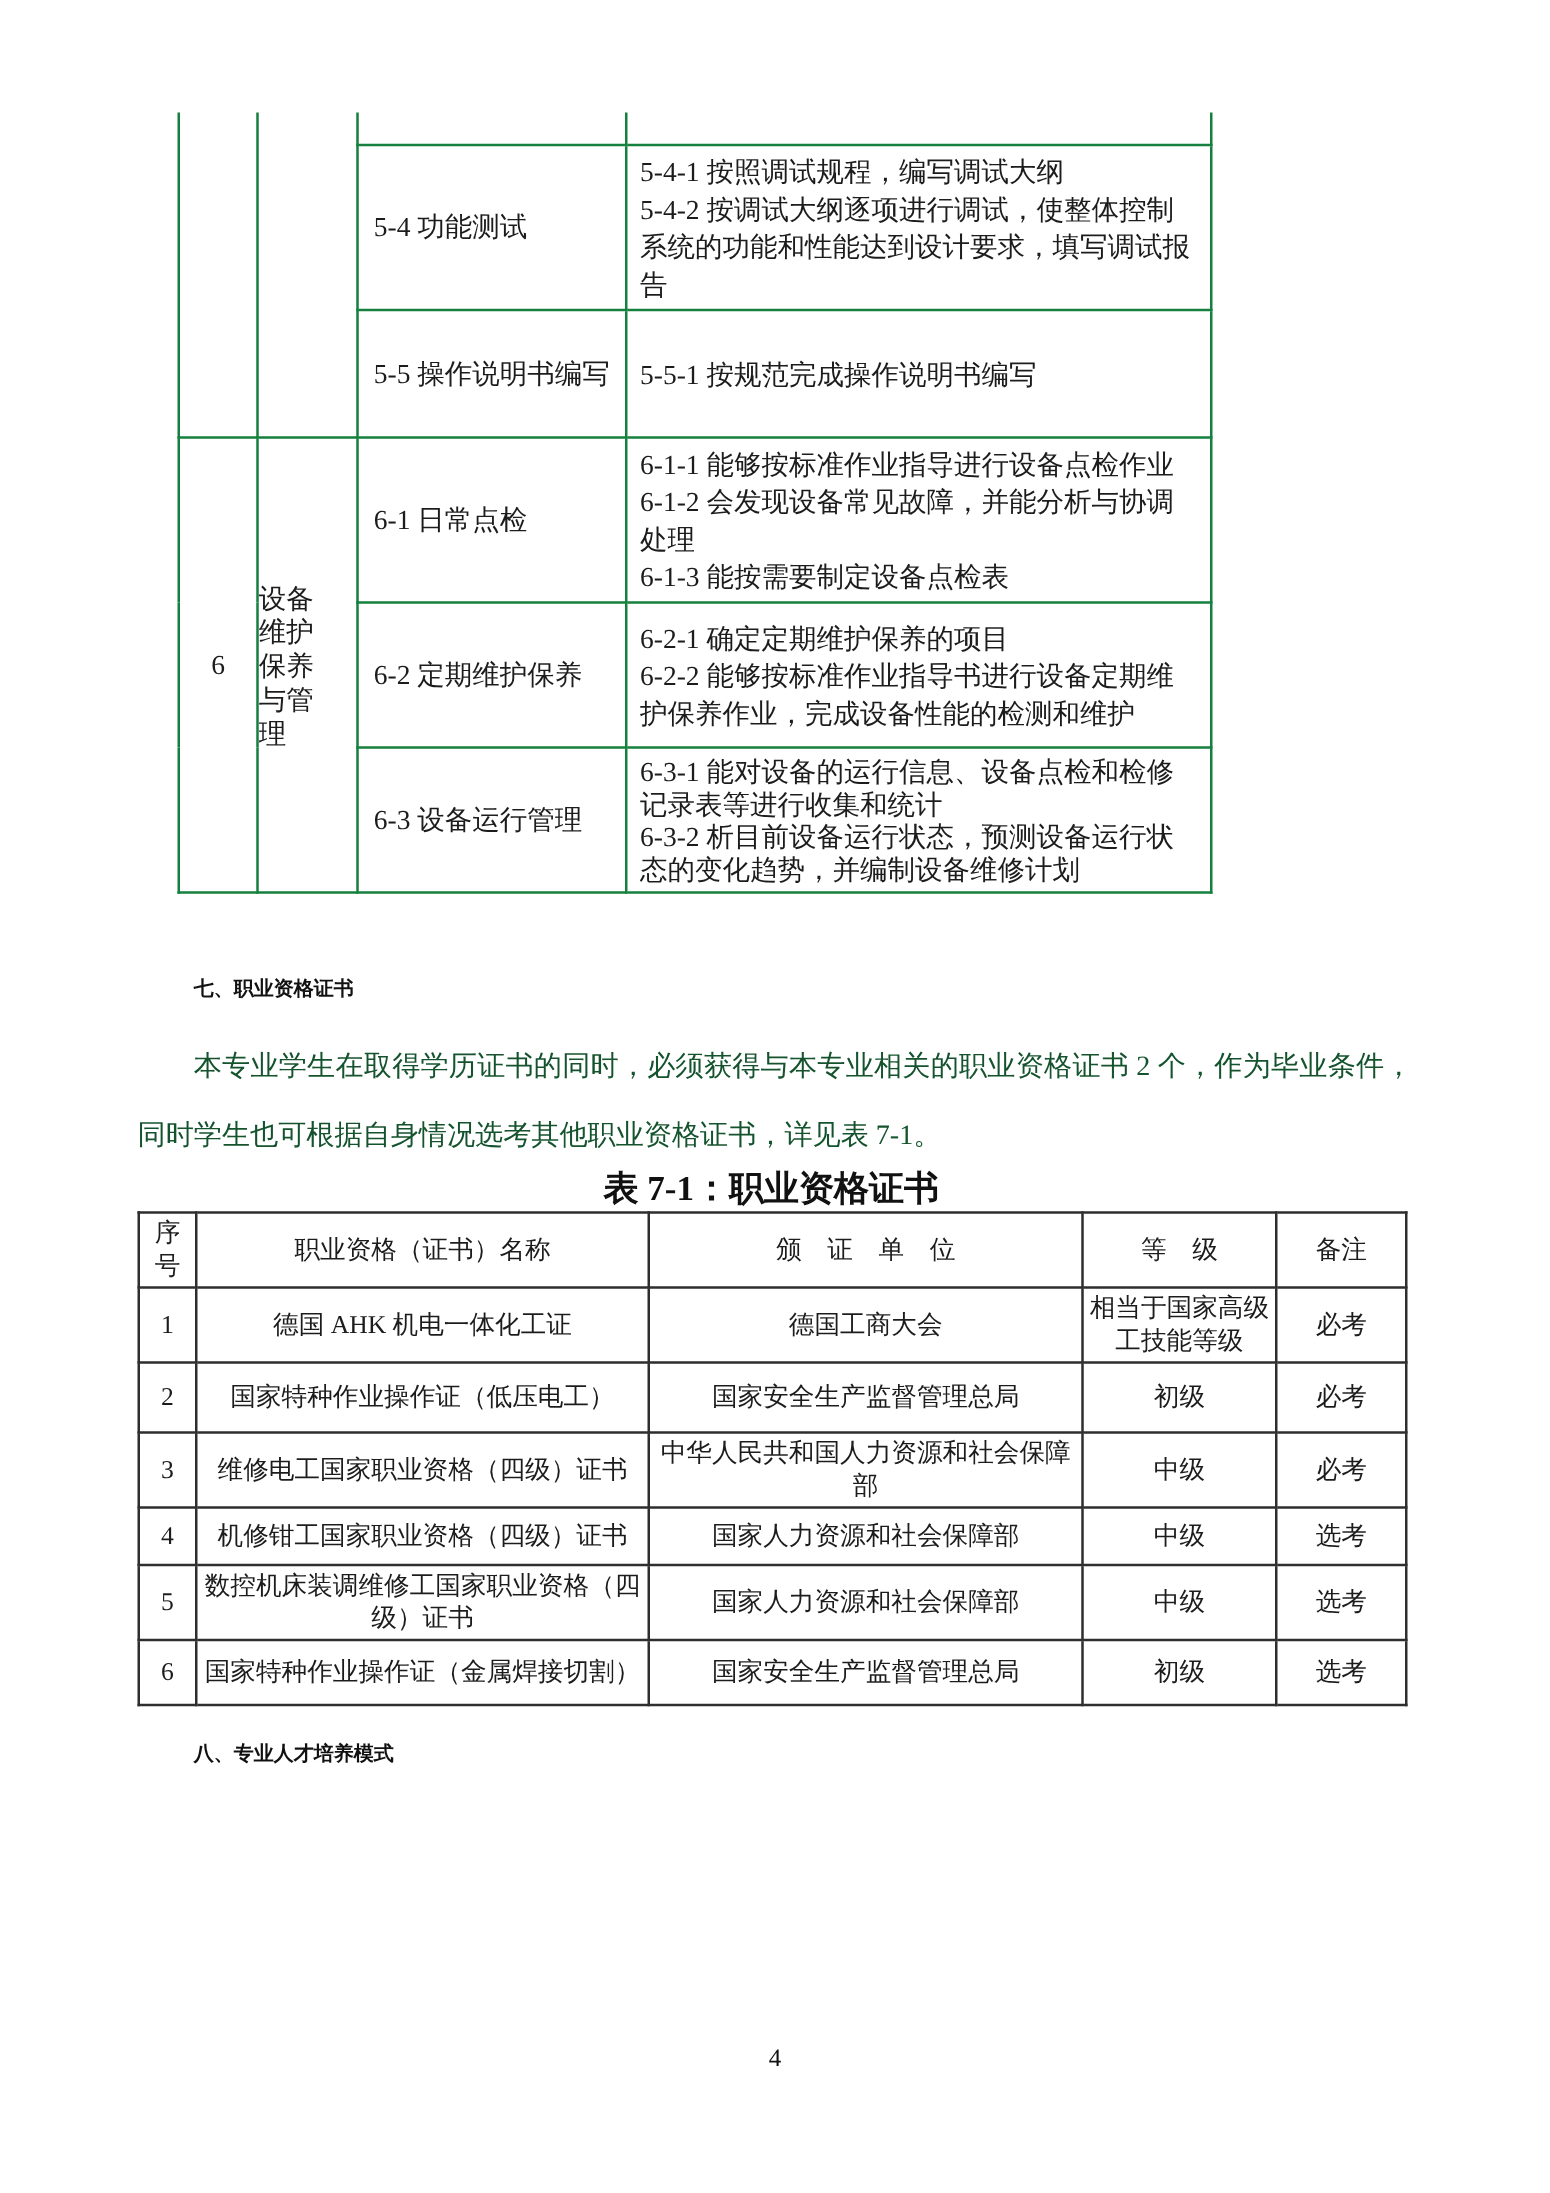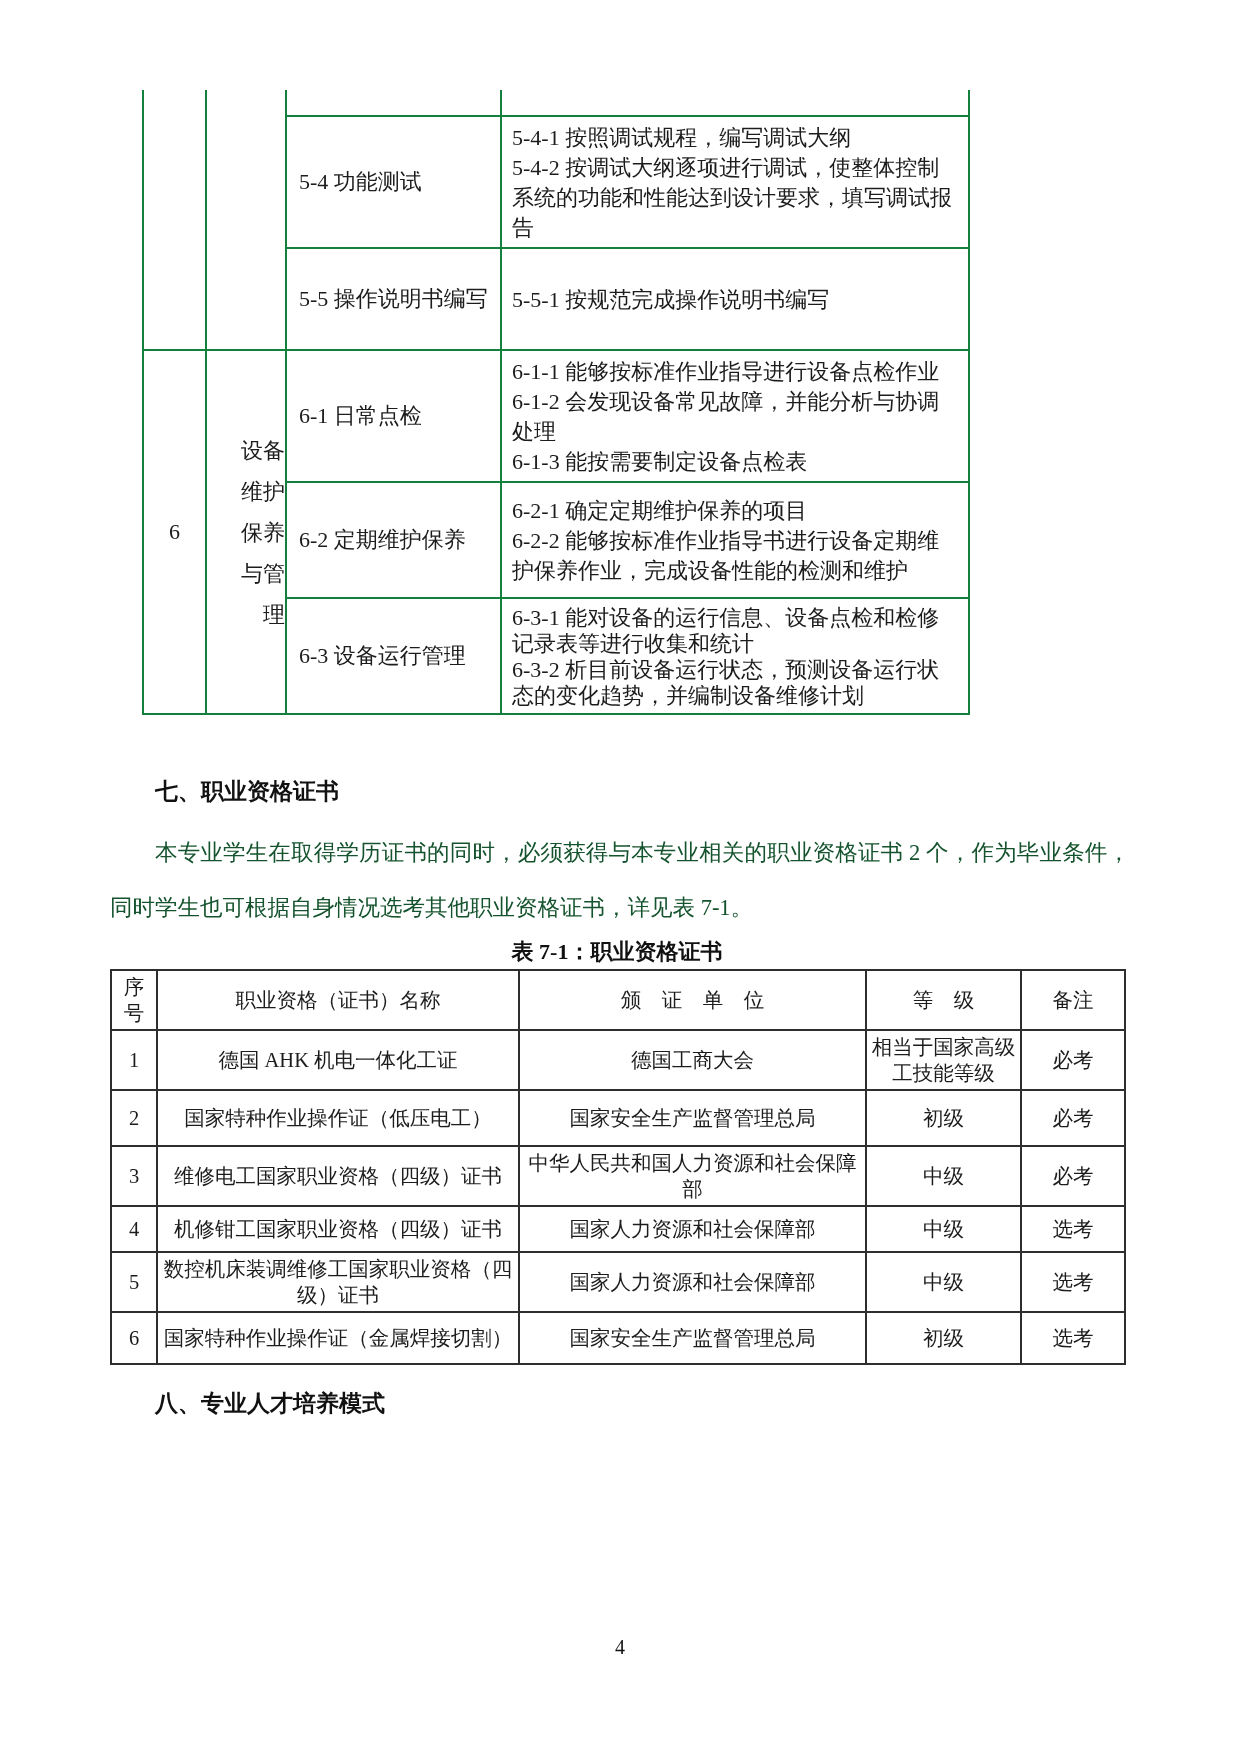--- a/index.html
+++ b/index.html
@@ -21,31 +21,31 @@
   table.skills {
     width: 826px;
     border-collapse: collapse;
     table-layout: fixed;
     font-size: 22px;
     line-height: 30px;
   }
   table.skills td { border: 2px solid #15803d; vertical-align: middle; }
   table.skills td.no-top { border-top: none; }
   td.cell-no { text-align: center; }
-  td.cell-cat { text-align: right; white-space: pre-line; line-height: 41px; }
+  td.cell-cat { text-align: left; white-space: pre-line; line-height: 27px; }
   td.cell-task { padding: 4px 6px 4px 12px; }
   td.cell-desc { padding: 6px 8px 4px 10px; vertical-align: top; }
   td.cell-desc.v-mid { vertical-align: middle; }
   tr.r-63 td.cell-desc { line-height: 26px; }
   .desc-item { text-align: left; }
 
   
   .sec-heading {
     padding-left: 45px;
-    font-size: 23px;
+    font-size: 16px;
     line-height: 34px;
     font-weight: bold;
     color: #111111;
   }
   .h-seven { margin-top: 60px; }
   .h-eight { margin-top: 22px; }
 
   
   .body-par {
     font-size: 22.5px;
@@ -56,21 +56,21 @@
     font-family: Liberation Serif, serif;
   }
   .par-seven { margin-top: 16px; line-height: 55px; }
   .par-eight { margin-top: 12px; line-height: 49px; }
 
   
   .tbl-caption {
     width: 1014px;
     margin-top: 2px;
     text-align: center;
-    font-size: 22px;
+    font-size: 28px;
     line-height: 30px;
     font-weight: bold;
     color: #111111;
   }
   table.cert {
     width: 1014px;
     margin-top: 2px;
     border-collapse: collapse;
     table-layout: fixed;
     font-size: 20.5px;

